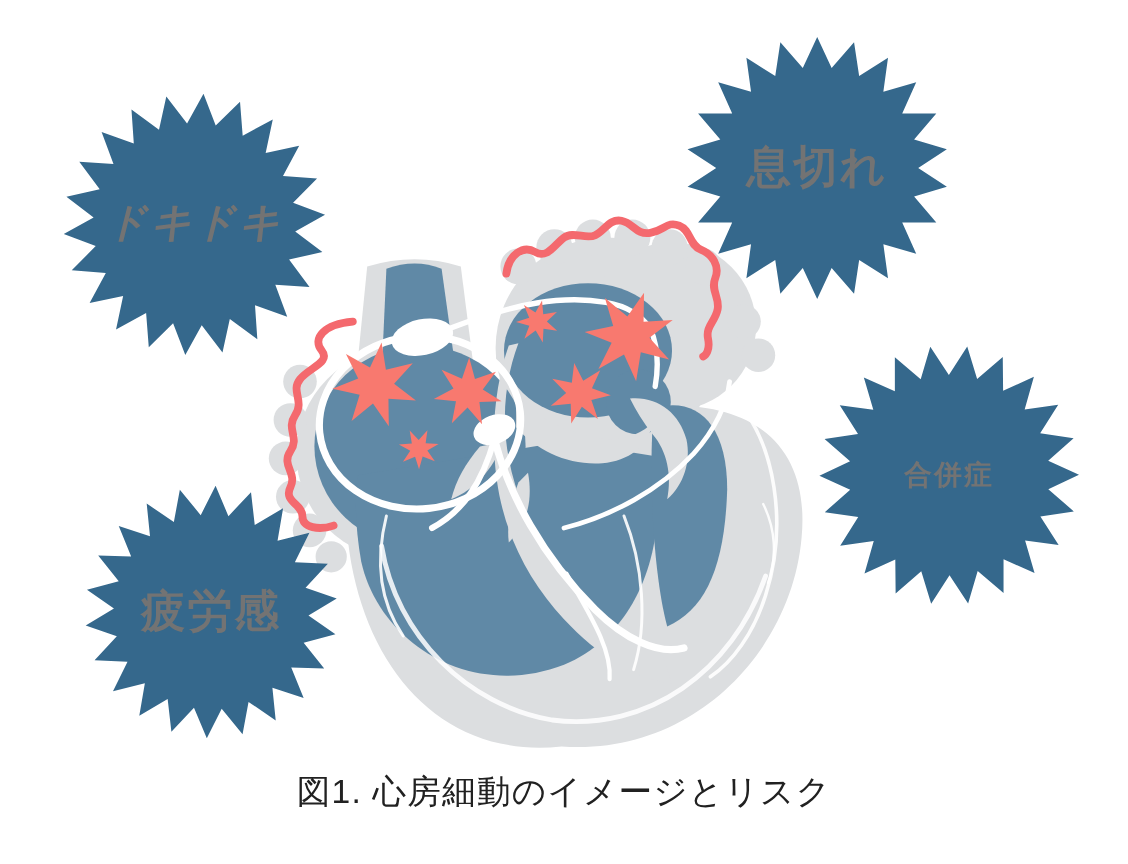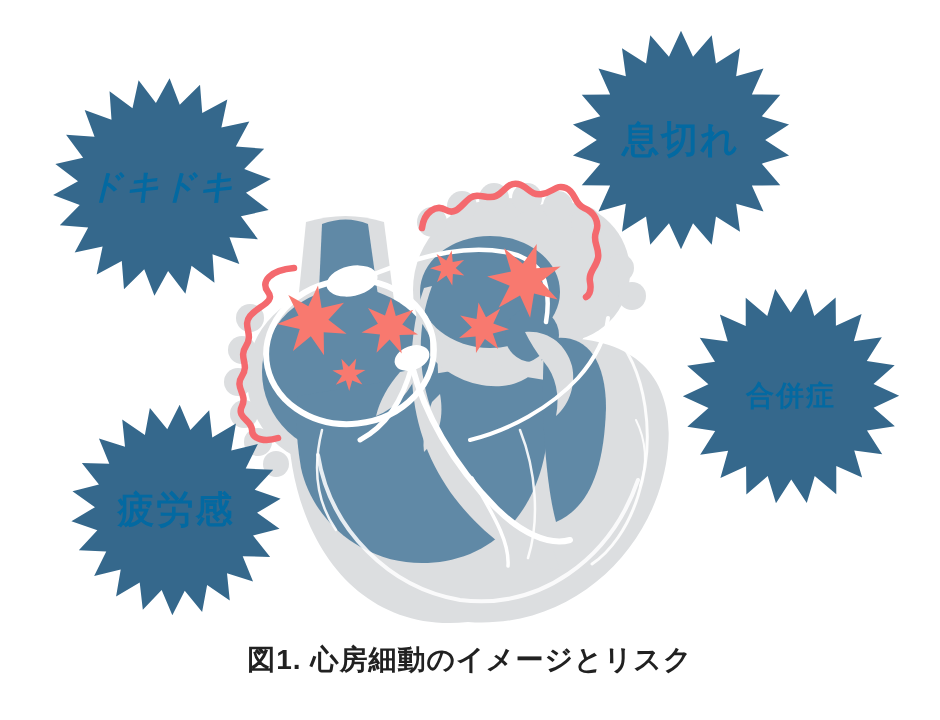--- a/index.html
+++ b/index.html
@@ -21,34 +21,34 @@
   .fill-white{fill:#ffffff;}
   .stroke-white{stroke:#ffffff;fill:none;stroke-linecap:round;}
   .star{fill:var(--alert-red);}
   .squiggle{stroke:var(--squiggle-red);fill:none;stroke-width:6.5;stroke-linecap:round;}
   .burst{position:absolute;}
   .burst svg{position:absolute;left:0;top:0;width:100%;height:100%;display:block;}
   .burst polygon{fill:var(--burst-blue);}
   .burst-label{
     position:absolute;inset:0;display:flex;flex-direction:column;
     align-items:center;justify-content:center;
-    color:#0369a1;font-weight:bold;text-align:center;line-height:1.28;
+    color:#737373;font-weight:bold;text-align:center;line-height:1.28;
     letter-spacing:2px;
   }
   #burst-palpitations{left:51px;top:76px;width:222px;height:222px;font-style:italic;}
   #burst-palpitations .burst-label{font-size:34px;}
   #burst-breathlessness{left:570px;top:29px;width:222px;height:222px;}
   #burst-breathlessness .burst-label{font-size:37px;}
   #burst-complication{left:681px;top:286px;width:220px;height:220px;}
-  #burst-complication .burst-label{font-size:28px;align-items:center;}
+  #burst-complication .burst-label{font-size:23px;align-items:center;}
   #burst-fatigue{left:69px;top:403px;width:214px;height:214px;}
   #burst-fatigue .burst-label{font-size:37px;}
   .caption{
     position:absolute;left:0;top:641px;width:940px;
-    text-align:center;font-size:28px;font-weight:700;
+    text-align:center;font-size:28px;font-weight:400;
     color:var(--caption-text);letter-spacing:1px;
   }
 </style>
 </head>
 <body>
 
 <div class="stage">
 
   <svg class="heart-svg" width="940" height="720" viewBox="0 0 940 720">
 

